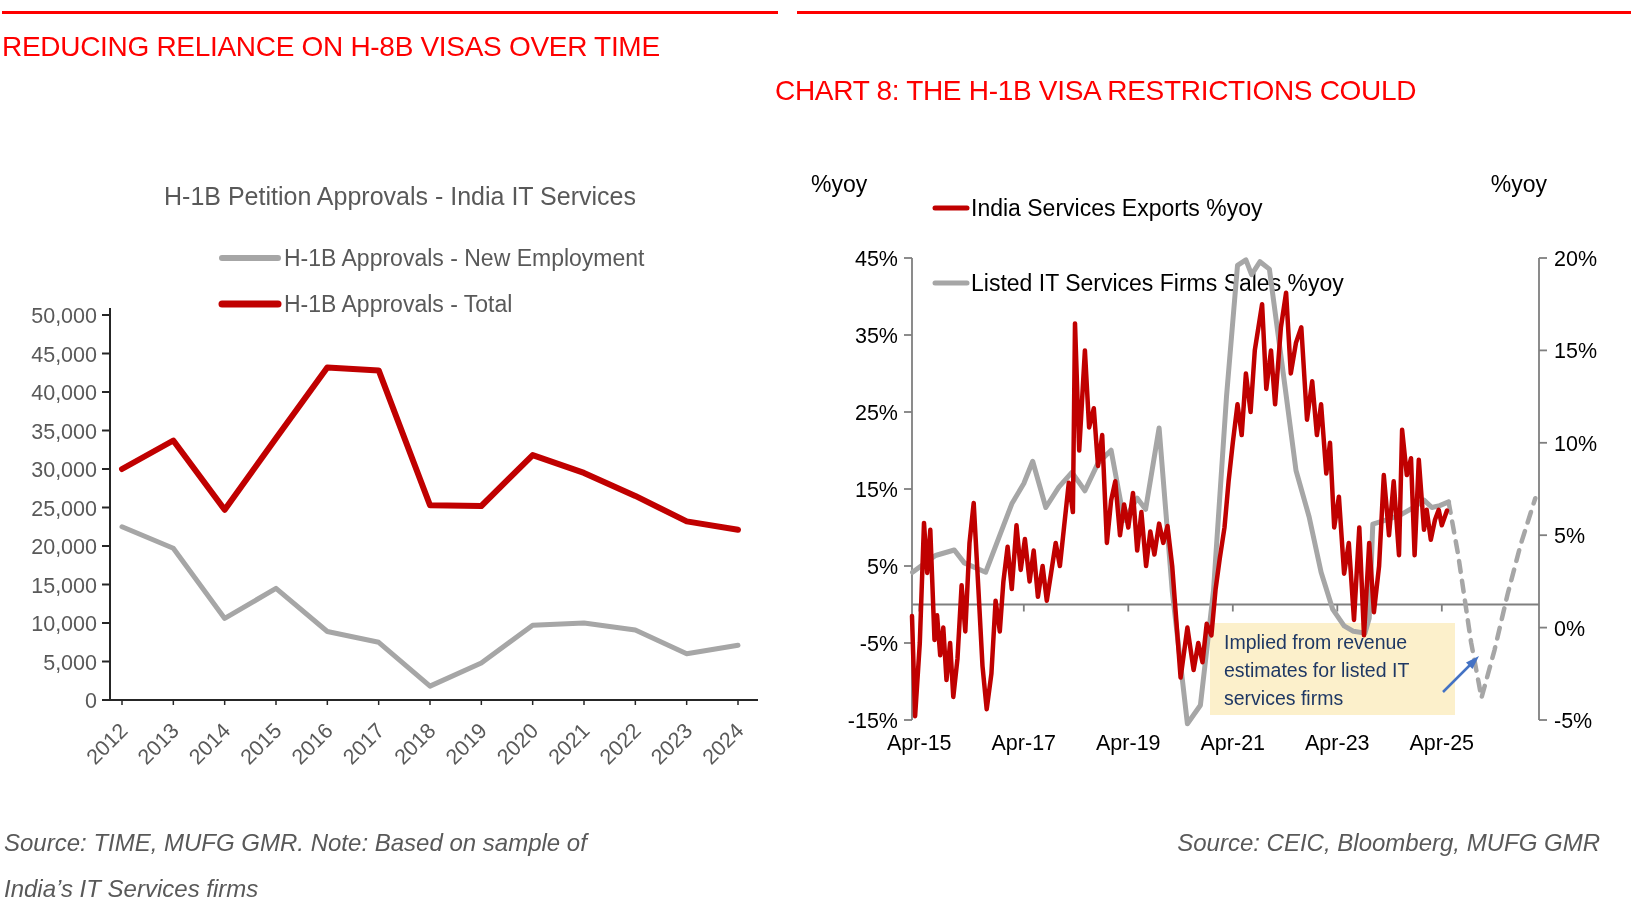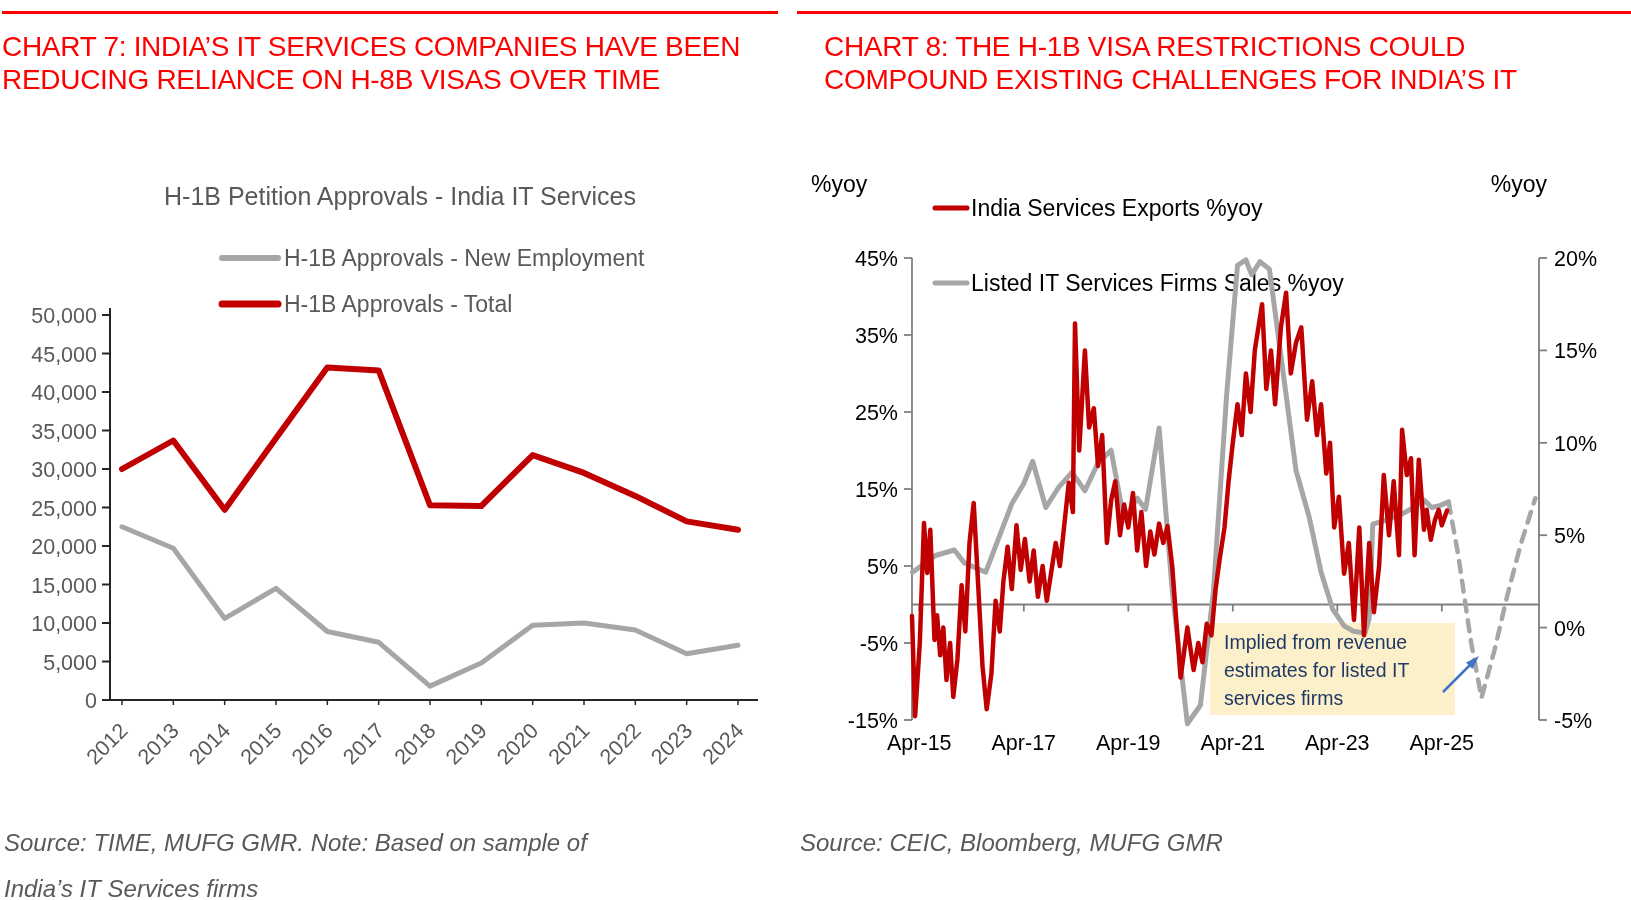--- a/index.html
+++ b/index.html
@@ -5,45 +5,43 @@
   html,body{margin:0;padding:0;background:#ffffff;}
   body{width:1631px;height:900px;position:relative;overflow:hidden;
        font-family:"Liberation Sans",sans-serif;}
   .rule{position:absolute;top:11px;height:3px;background:#fe0000;}
   #rule-left{left:2px;width:776px;}
   #rule-right{left:797px;width:834px;}
   .heading{position:absolute;top:30px;color:#fe0000;font-size:28px;line-height:33px;
            letter-spacing:-0.3px;}
   .heading span{display:block;}
   #heading-left{left:2px;width:780px;}
-  #heading-right{left:824px;width:740px;}
+  #heading-right{left:775px;width:740px;margin-top:44px;}
   .source{position:absolute;top:820px;color:#595959;font-style:italic;font-size:24px;
           line-height:46px;}
   .source span{display:block;}
   #source-left{left:4px;width:740px;}
-  #source-right{left:800px;width:800px;}
+  #source-right{left:800px;width:800px;text-align:right;}
   svg{position:absolute;overflow:visible;}
   #chart7{left:0;top:170px;}
   #chart8{left:795px;top:160px;}
   svg text{font-family:"Liberation Sans",sans-serif;}
 </style>
 </head>
 <body>
 
 <div class="rule" id="rule-left"></div>
 <div class="rule" id="rule-right"></div>
 
 <div class="heading" id="heading-left">
-  <span>CHART 7: INDIA’S IT SERVICES COMPANIES HAVE BEEN</span>
   <span>REDUCING RELIANCE ON H-8B VISAS OVER TIME</span>
 </div>
 
 <div class="heading" id="heading-right">
   <span>CHART 8: THE H-1B VISA RESTRICTIONS COULD</span>
-  <span>COMPOUND EXISTING CHALLENGES FOR INDIA’S IT</span>
 </div>
 
 <svg id="chart7" width="790" height="636" viewBox="0 0 790 636">
     <text x="400" y="35" text-anchor="middle" font-size="25" fill="#595959">H-1B Petition Approvals  - India IT Services</text>
     <line x1="222" y1="88" x2="278" y2="88" stroke="#a6a6a6" stroke-width="6" stroke-linecap="round"></line>
     <text x="284" y="96" font-size="23" fill="#595959">H-1B Approvals - New Employment</text>
     <line x1="222" y1="134" x2="278" y2="134" stroke="#c00000" stroke-width="7" stroke-linecap="round"></line>
     <text x="284" y="142" font-size="23" fill="#595959">H-1B Approvals - Total</text>
     <line x1="110" y1="138" x2="110" y2="530" stroke="#262626" stroke-width="2"></line>
     <line x1="102" y1="530" x2="110" y2="530" stroke="#262626" stroke-width="2"></line>

